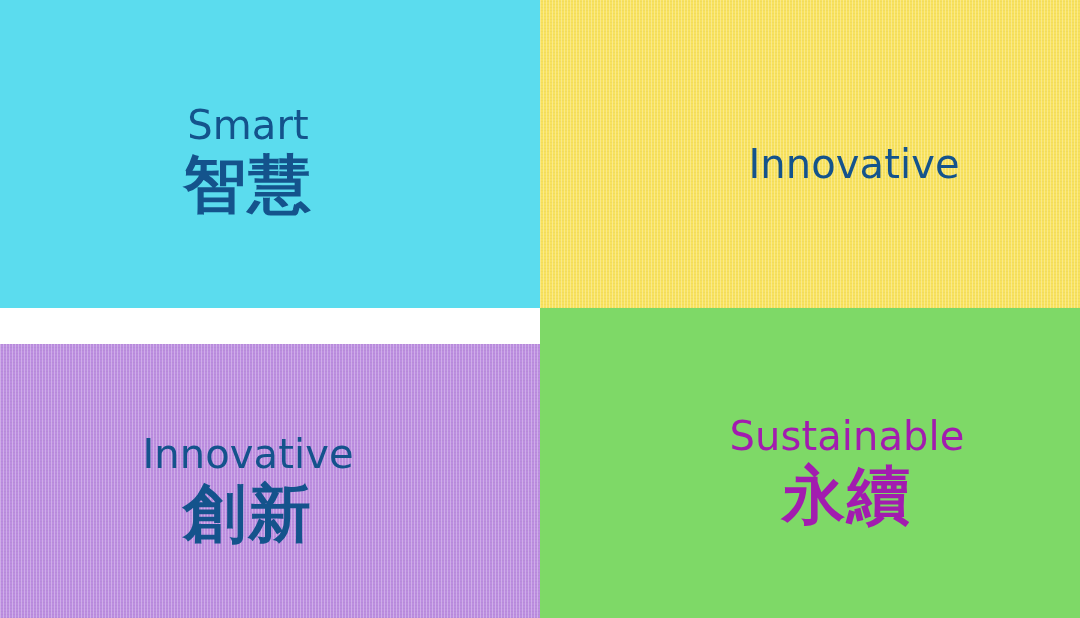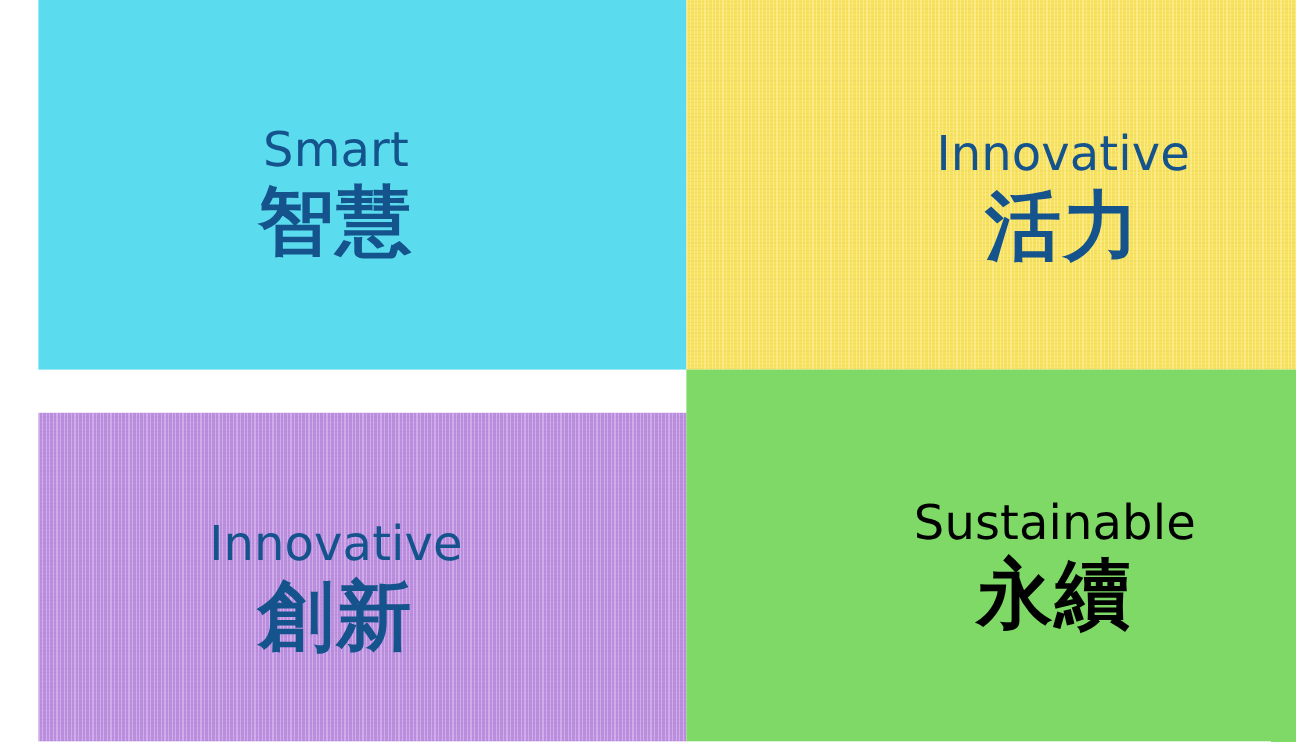--- a/index.html
+++ b/index.html
@@ -17,21 +17,20 @@
     font-family: "Liberation Sans", "DejaVu Sans", sans-serif;
     -webkit-font-smoothing: antialiased;
   }
 
   .grid {
     position: absolute;
     inset: 0;
     display: grid;
     grid-template-columns: 540px 540px;
     grid-template-rows: 308px 310px;
-    padding-left: 32px;
   }
 
   .panel {
     position: relative;
     display: flex;
     flex-direction: column;
     align-items: center;
     justify-content: center;
     overflow: hidden;
   }
@@ -100,33 +99,32 @@
       <div class="text-block">
         <span class="label-en">Smart</span>
         <span class="label-cjk">智慧</span>
       </div>
     </div>
 
     <div class="panel panel-energetic textured" style="background: rgb(248, 226, 94); color: rgb(20, 83, 140);">
       <div class="texture"></div>
       <div class="text-block">
         <span class="label-en">Innovative</span>
-        <span class="label-cjk">活力</span>
       </div>
     </div>
 
     <div class="panel panel-innovative textured" style="background: rgb(188, 142, 224); color: rgb(20, 83, 140); margin-top: 36px;">
       <div class="texture"></div>
       <div class="text-block">
         <span class="label-en">Innovative</span>
         <span class="label-cjk">創新</span>
       </div>
     </div>
 
-    <div class="panel panel-sustainable" style="background: rgb(126, 217, 103); color: #000000;">
+    <div class="panel panel-sustainable" style="background: rgb(126, 217, 103); color: #a21caf;">
       <div class="texture"></div>
       <div class="text-block">
         <span class="label-en">Sustainable</span>
         <span class="label-cjk">永續</span>
       </div>
     </div>
 
   </div>
 </div>
 

